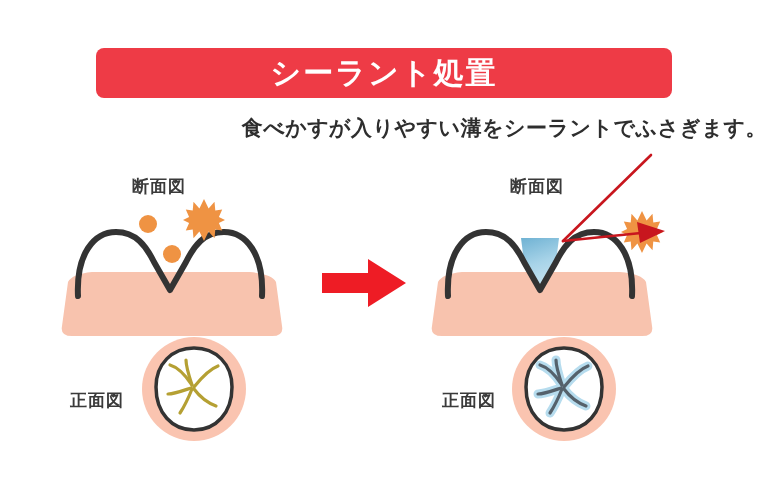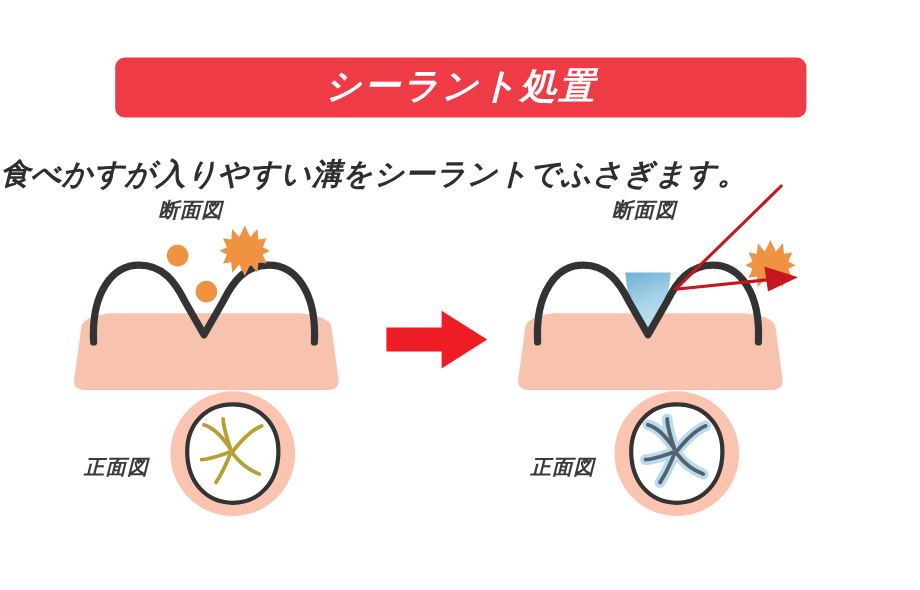--- a/index.html
+++ b/index.html
@@ -9,21 +9,20 @@
   }
   body {
     font-family: "Liberation Sans", "DejaVu Sans", sans-serif;
   }
   #root {
     position: relative;
     width: 767px;
     height: 492px;
     background: #ffffff;
     overflow: hidden;
-    font-style: italic;
   }
 
   
   .title-banner {
     position: absolute;
     left: 96px;
     top: 48px;
     width: 576px;
     height: 50px;
     background: #ee3b46;
@@ -38,34 +37,34 @@
     font-weight: bold;
     letter-spacing: 2px;
     line-height: 1;
     white-space: nowrap;
   }
 
   
   .subtitle {
     position: absolute;
     left: 0;
-    top: 128px;
+    top: 114px;
     width: 767px;
-    text-align: left;
+    text-align: right;
     color: #2e2e2e;
-    font-size: 25px;
+    font-size: 21px;
     font-weight: bold;
     letter-spacing: 0.5px;
     white-space: nowrap;
   }
 
   
   .panel {
     position: absolute;
-    top: 154px;
+    top: 165px;
     width: 300px;
     height: 300px;
   }
   .panel.left  { left: 50px; }
   .panel.right { left: 420px; }
 
   .section-label {
     position: absolute;
     color: #3a3a3a;
     font-size: 17px;

